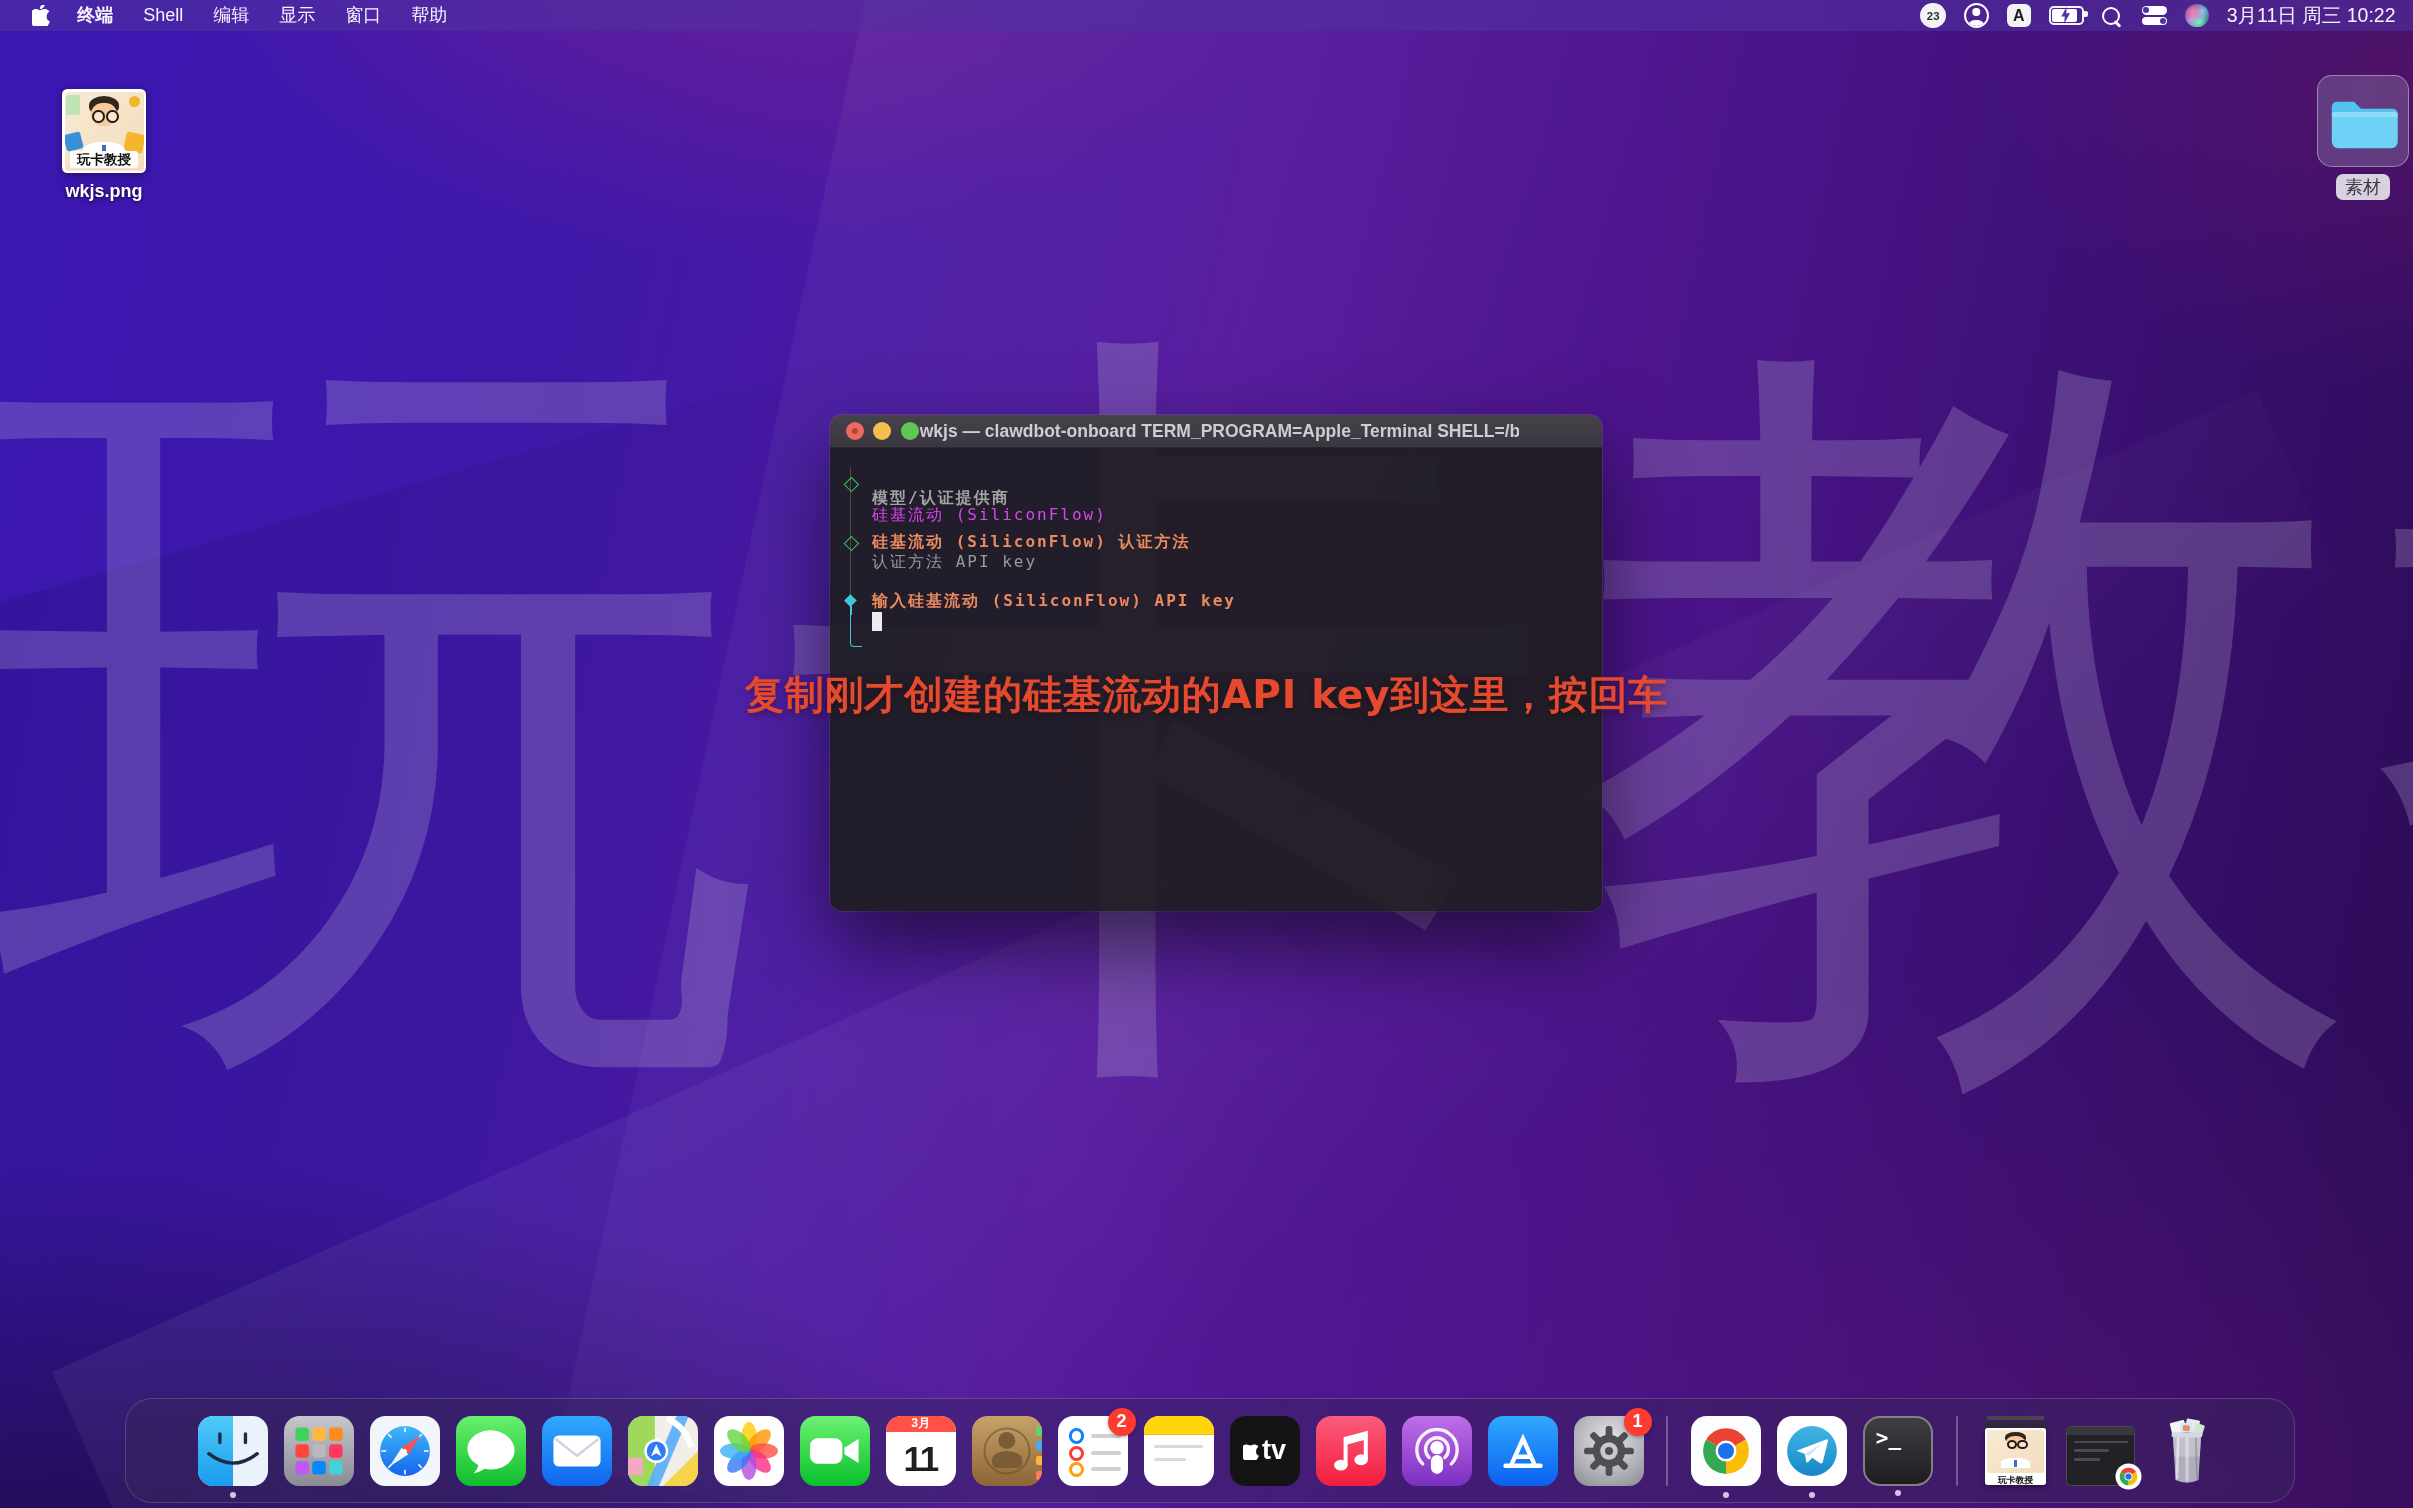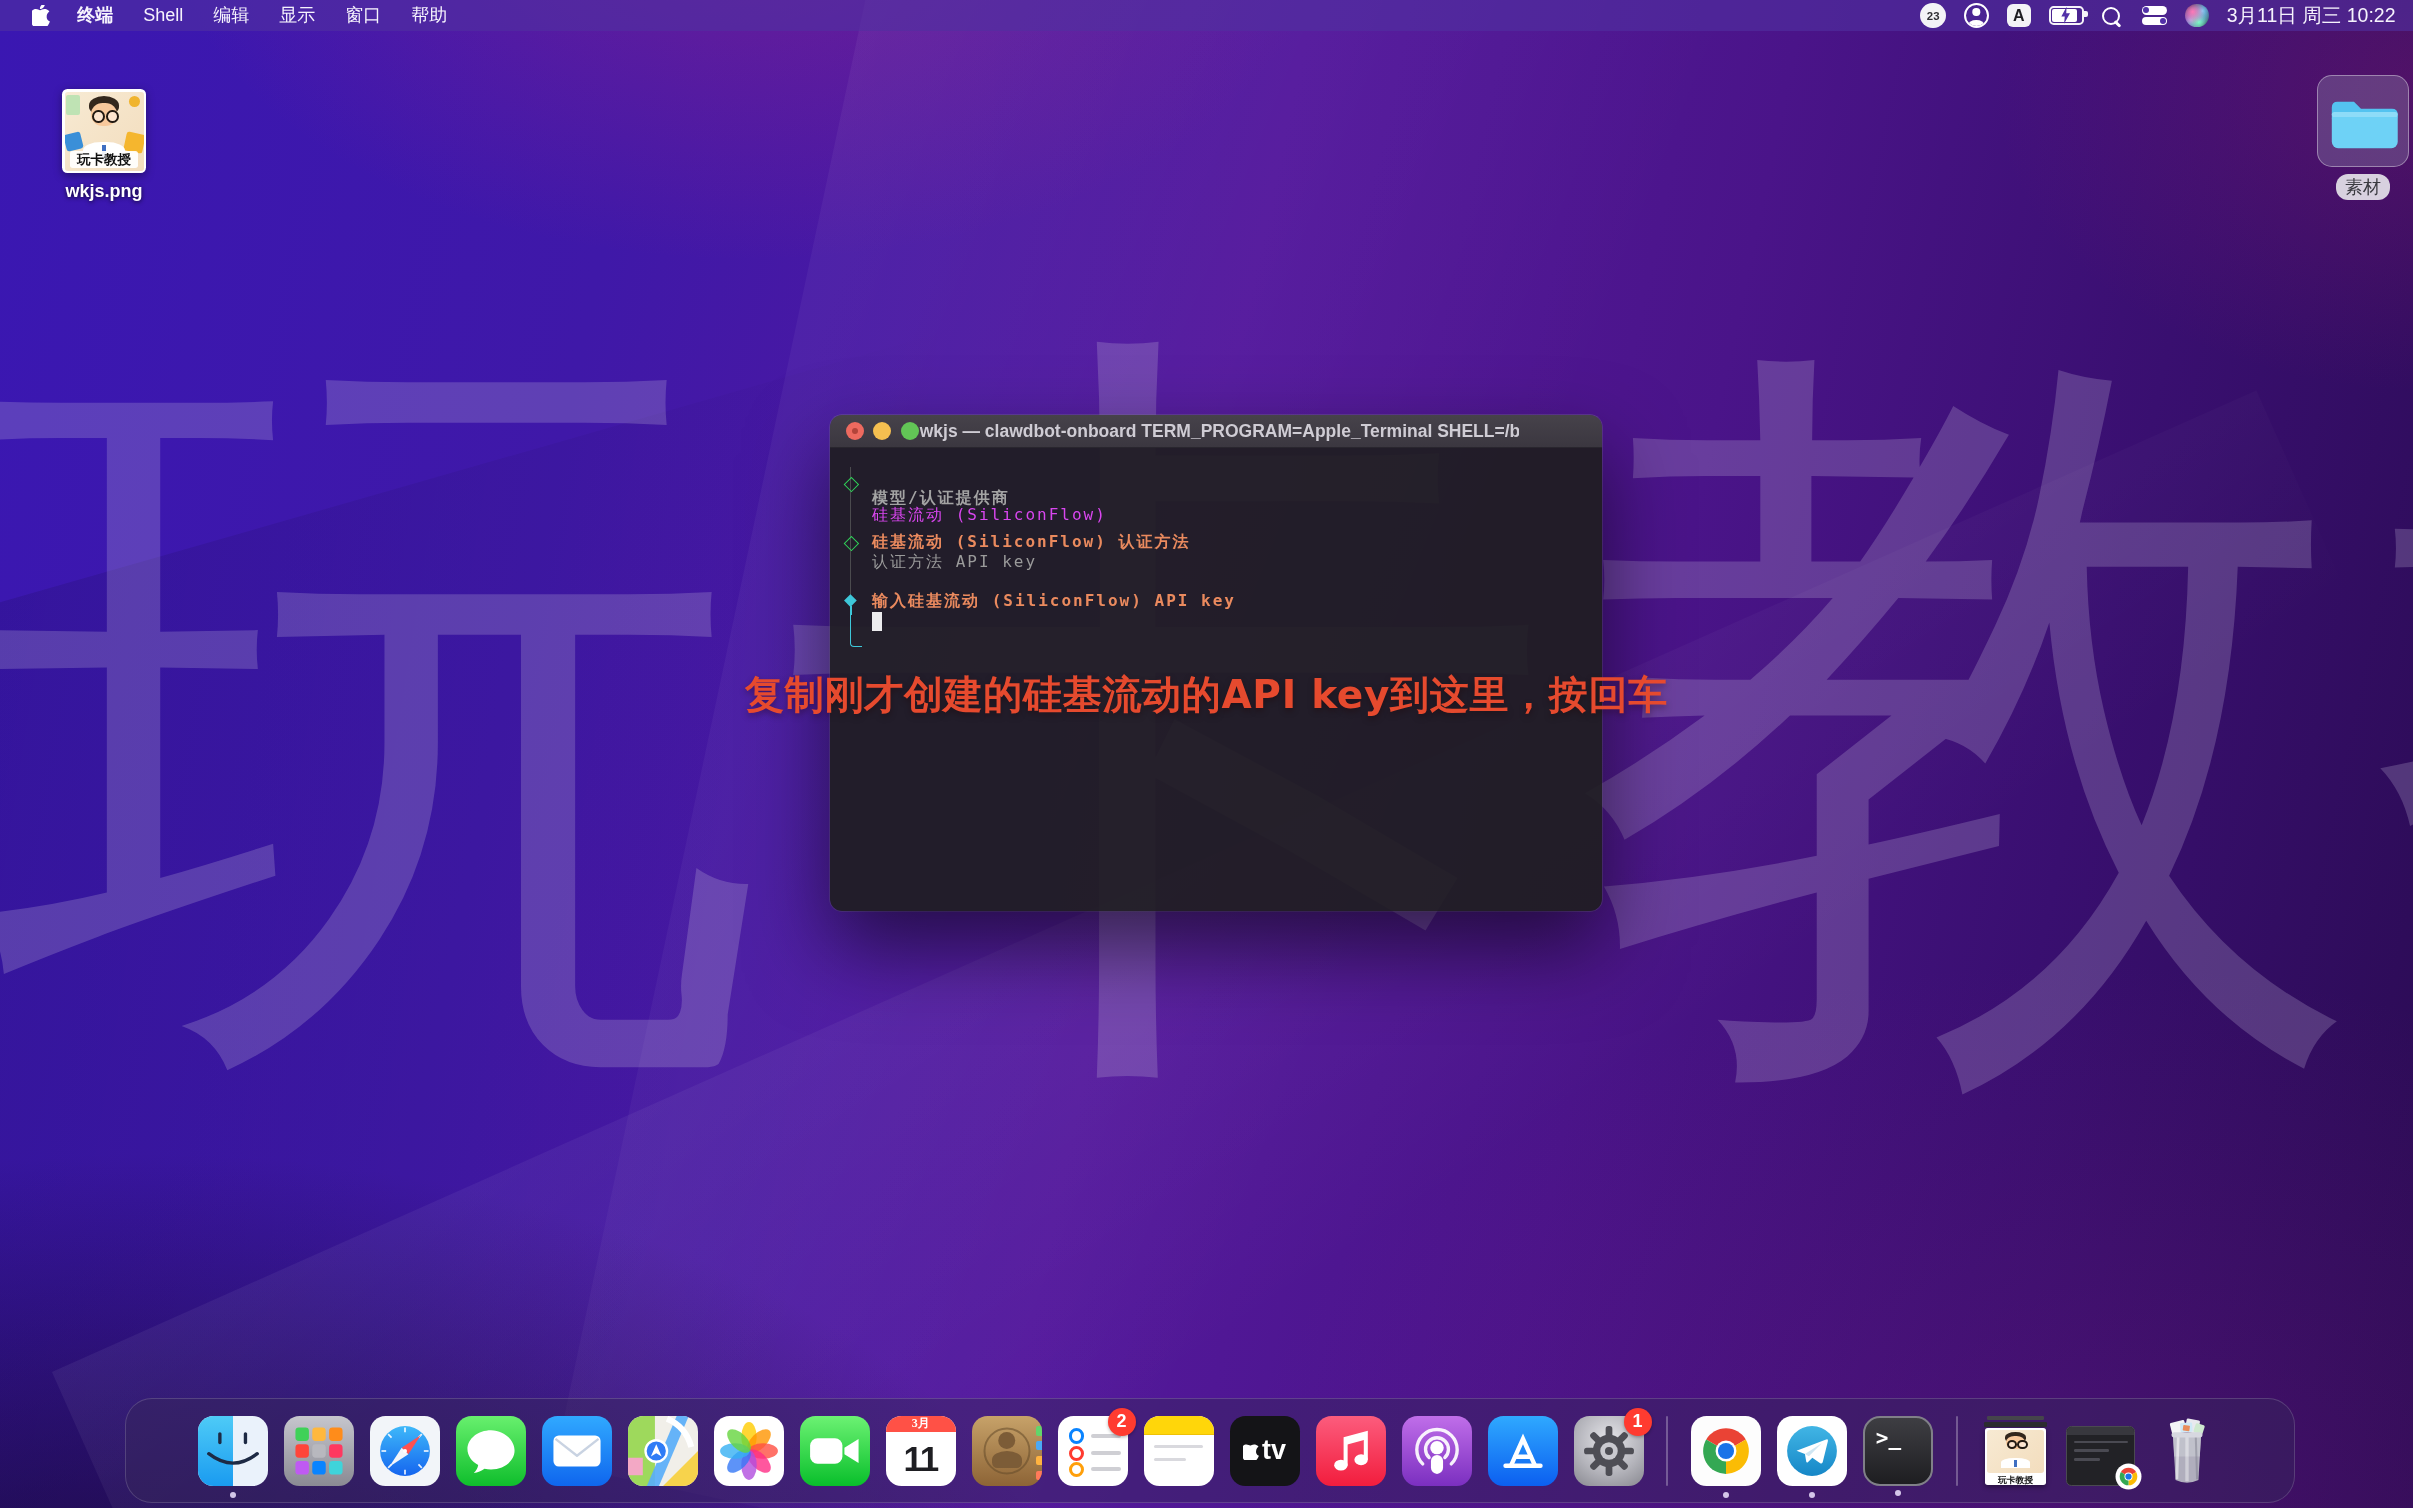--- a/index.html
+++ b/index.html
@@ -94,21 +94,21 @@
   .cartoon .shirt{position:absolute;left:24%;bottom:12%;width:52%;height:24%;background:#fff;
     border-radius:45% 45% 0 0;}
   .cartoon .tie{position:absolute;left:47%;bottom:14%;width:6%;height:18%;background:#3f6fc2;}
   .cartoon .cap{position:absolute;left:7%;right:7%;bottom:3%;background:rgba(255,255,255,.92);
     color:#111;font-weight:700;text-align:center;border-radius:2.7px;font-size:13.5px;line-height:1.3;
     font-family:"DejaVu Sans",sans-serif;}
   .folder-wrap{left:2317px;top:75px;width:92px;}
   .folder-sel{width:90px;height:90px;border-radius:15px;background:rgba(150,148,178,.32);
     border:1.3px solid rgba(255,255,255,.38);display:flex;align-items:center;justify-content:center;}
   .folder-lbl{margin-top:6.7px;background:rgba(224,220,230,.95);color:#3a3a40;font-size:18px;
-    font-weight:500;padding:1.3px 9.4px;border-radius:12px;}
+    font-weight:500;padding:1.3px 9.4px;border-radius:7px;}
   
   .term{
     position:absolute;left:830px;top:415px;width:772px;height:496px;z-index:10;
     border-radius:12px;box-shadow:0 37px 81px rgba(0,0,0,.55),0 0 0 0.7px rgba(130,120,160,.45);
   }
   .term-titlebar{height:32px;background:linear-gradient(#46424a,#3b3740);border-radius:12px 12px 0 0;
     display:flex;align-items:center;position:relative;border-bottom:0.7px solid #29262e;}
   .lights{position:absolute;left:16px;display:flex;gap:9.4px;}
   .light{width:18px;height:18px;border-radius:50%;}
   .light.red{background:#ed6a5f;position:relative;}
@@ -148,21 +148,21 @@
   .ditem svg{display:block;}
   .running::after{content:"";position:absolute;left:50%;bottom:-12.8px;transform:translateX(-50%);
     width:6px;height:6px;border-radius:50%;background:rgba(238,228,255,.85);}
   .ddiv{width:2px;height:70px;background:rgba(255,255,255,.28);border-radius:1.3px;margin:0 6.7px;flex:0 0 auto;}
   .badge{position:absolute;top:-8px;right:-8px;min-width:28px;height:28px;border-radius:14px;
     background:#ff3b30;color:#fff;font-size:18px;font-weight:700;
     display:flex;align-items:center;justify-content:center;box-shadow:0 1.3px 3.4px rgba(0,0,0,.3);}
   .app{width:70px;height:70px;box-sizing:border-box;}
   .cal{background:#fff;border-radius:15.5px;overflow:hidden;display:flex;flex-direction:column;}
   .cal-top{height:16px;background:#ff5146;color:#fff;font-size:12px;font-weight:700;
-    display:flex;align-items:center;justify-content:center;font-family:Liberation Serif, serif;}
+    display:flex;align-items:center;justify-content:center;font-family:Liberation Mono, monospace;}
   .cal-day{flex:1;display:flex;align-items:center;justify-content:center;
     font-size:35px;font-weight:700;color:#1e1e22;letter-spacing:-1.3px;}
   .contacts{background:linear-gradient(180deg,#c7a269,#8d6436);border-radius:15.5px;position:relative;overflow:hidden;}
   .c-ring{position:absolute;left:50%;top:50%;transform:translate(-50%,-50%);width:43px;height:43px;
     border-radius:50%;border:2.7px solid rgba(101,74,41,.55);}
   .c-head{position:absolute;left:50%;top:16px;transform:translateX(-50%);width:17.5px;height:17.5px;
     border-radius:50%;background:#7c5c37;}
   .c-body{position:absolute;left:50%;top:35px;transform:translateX(-50%);width:30px;height:17.5px;
     border-radius:50% 50% 5.4px 5.4px;background:#7c5c37;}
   .c-tabs{position:absolute;right:0;top:10.8px;display:flex;flex-direction:column;gap:5.4px;}

